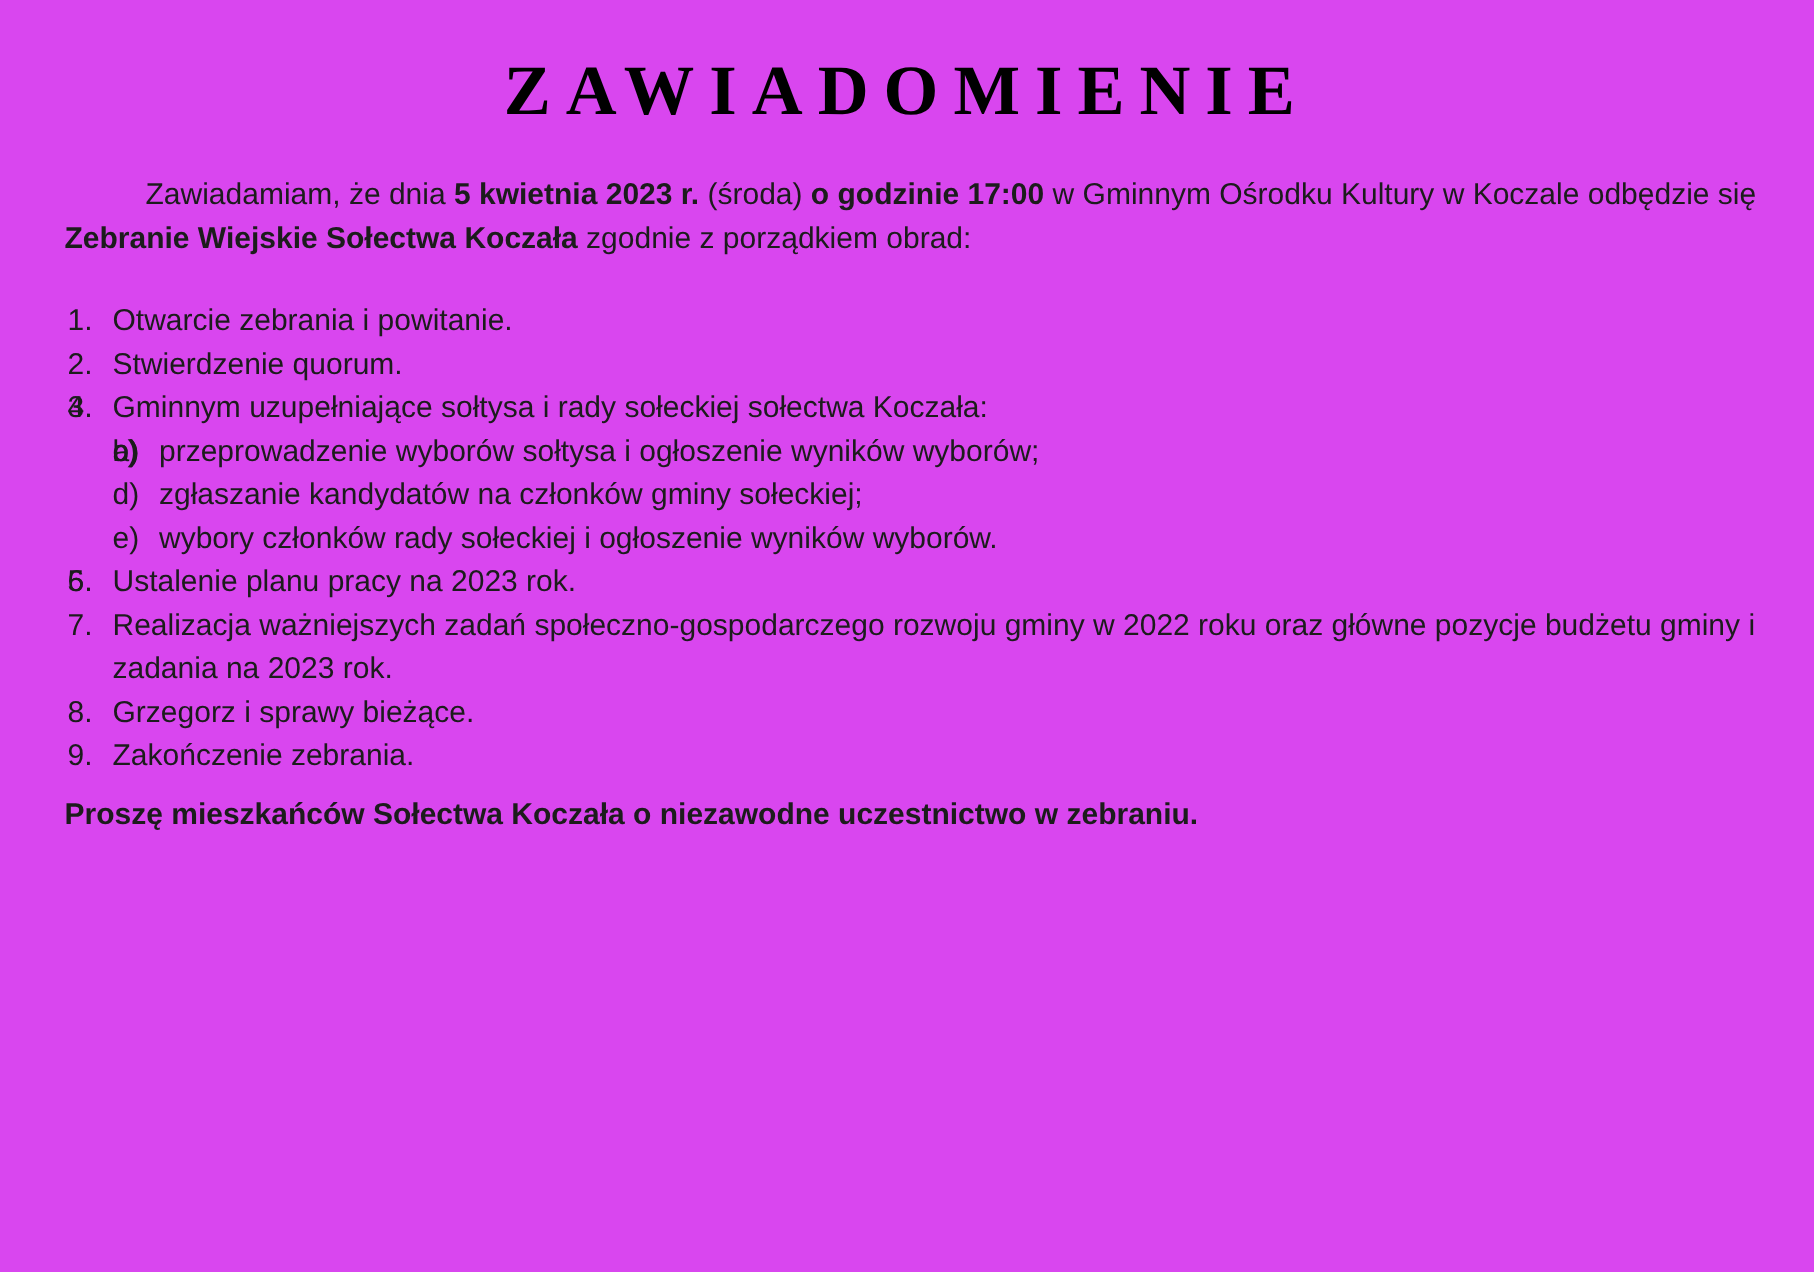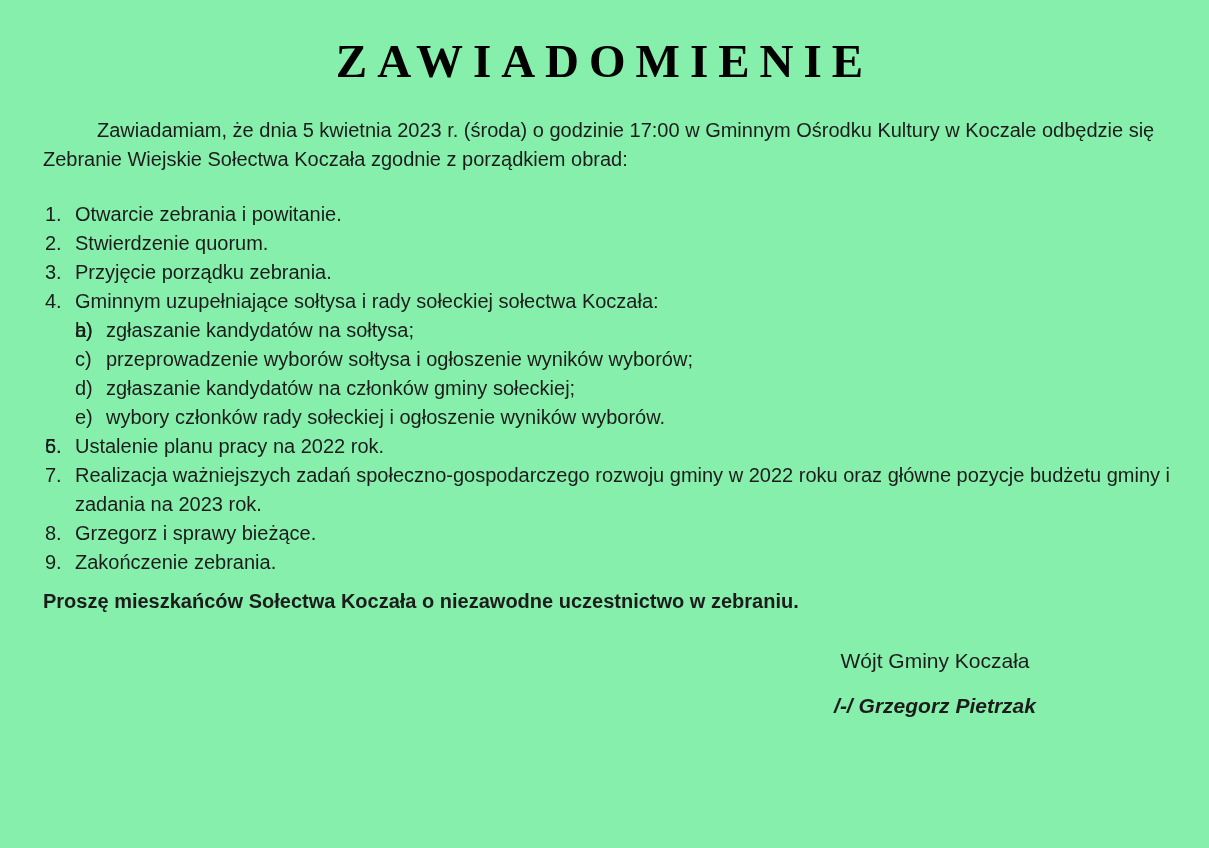--- a/index.html
+++ b/index.html
@@ -4,21 +4,21 @@
 <style>
   html, body {
     margin: 0;
     padding: 0;
     background: #ffffff;
   }
   .page {
     position: relative;
     width: 1209px;
     height: 848px;
-    background: #86efac;
+    background: #d946ef;
     color: #1c1c1c;
     font-family: "Liberation Sans", sans-serif;
     font-size: 20px;
     line-height: 29px;
     overflow: hidden;
     box-sizing: border-box;
   }
   .doc-title {
     margin-top: 36px;
     text-align: center;
@@ -30,21 +30,21 @@
     color: #000000;
     white-space: nowrap;
   }
   .content {
     padding: 0 24px 0 43px;
   }
   .intro {
     margin-top: 30px;
     text-indent: 54px;
   }
-  .b { font-weight: normal; }
+  .b { font-weight: bold; }
   .agenda {
     margin-top: 26px;
   }
   .agenda-item {
     position: relative;
     padding-left: 32px;
   }
   .agenda-item .num {
     position: absolute;
     left: 2px;
@@ -100,35 +100,33 @@
         <span class="txt">Otwarcie zebrania i powitanie.</span>
       </div>
 
       <div class="agenda-item">
         <span class="num">2.</span>
         <span class="txt">Stwierdzenie quorum.</span>
       </div>
 
       <div class="agenda-item">
         <span class="num">3.</span>
-        <span class="txt">Przyjęcie porządku zebrania.</span>
       </div>
 
       <div class="agenda-item">
         <span class="num">4.</span>
         <span class="txt">Gminnym uzupełniające sołtysa i rady sołeckiej sołectwa Koczała:</span>
       </div>
 
       <div class="agenda-subitem">
         <span class="letter">a)</span>
       </div>
 
       <div class="agenda-subitem">
         <span class="letter">b)</span>
-        <span class="txt">zgłaszanie kandydatów na sołtysa;</span>
       </div>
 
       <div class="agenda-subitem">
         <span class="letter">c)</span>
         <span class="txt">przeprowadzenie wyborów sołtysa i ogłoszenie wyników wyborów;</span>
       </div>
 
       <div class="agenda-subitem">
         <span class="letter">d)</span>
         <span class="txt">zgłaszanie kandydatów na członków gminy sołeckiej;</span>
@@ -138,21 +136,21 @@
         <span class="letter">e)</span>
         <span class="txt">wybory członków rady sołeckiej i ogłoszenie wyników wyborów.</span>
       </div>
 
       <div class="agenda-item">
         <span class="num">5.</span>
       </div>
 
       <div class="agenda-item">
         <span class="num">6.</span>
-        <span class="txt">Ustalenie planu pracy na 2022 rok.</span>
+        <span class="txt">Ustalenie planu pracy na 2023 rok.</span>
       </div>
 
       <div class="agenda-item">
         <span class="num">7.</span>
         <span class="txt">Realizacja ważniejszych zadań społeczno-gospodarczego rozwoju gminy w 2022 roku oraz główne pozycje budżetu gminy i zadania na 2023 rok.</span>
       </div>
 
       <div class="agenda-item">
         <span class="num">8.</span>
         <span class="txt">Grzegorz i sprawy bieżące.</span>
@@ -161,20 +159,16 @@
       <div class="agenda-item">
         <span class="num">9.</span>
         <span class="txt">Zakończenie zebrania.</span>
       </div>
 
     </div>
 
     <p class="notice-bold">Proszę mieszkańców Sołectwa Koczała o niezawodne uczestnictwo w zebraniu.</p>
 
 
-    <div class="signature">
-      <div class="signature-role">Wójt Gminy Koczała</div>
-      <div class="signature-name">/-/ Grzegorz Pietrzak</div>
-    </div>
 
   </div>
 
 </div>
 
 </body></html>

